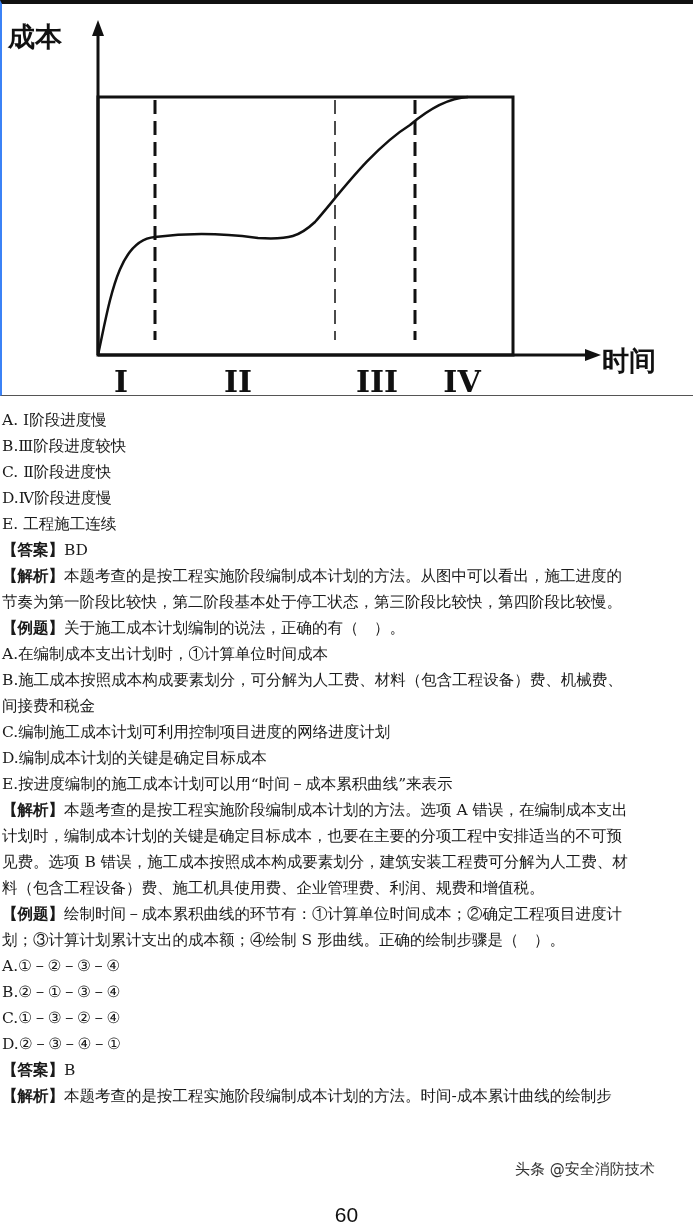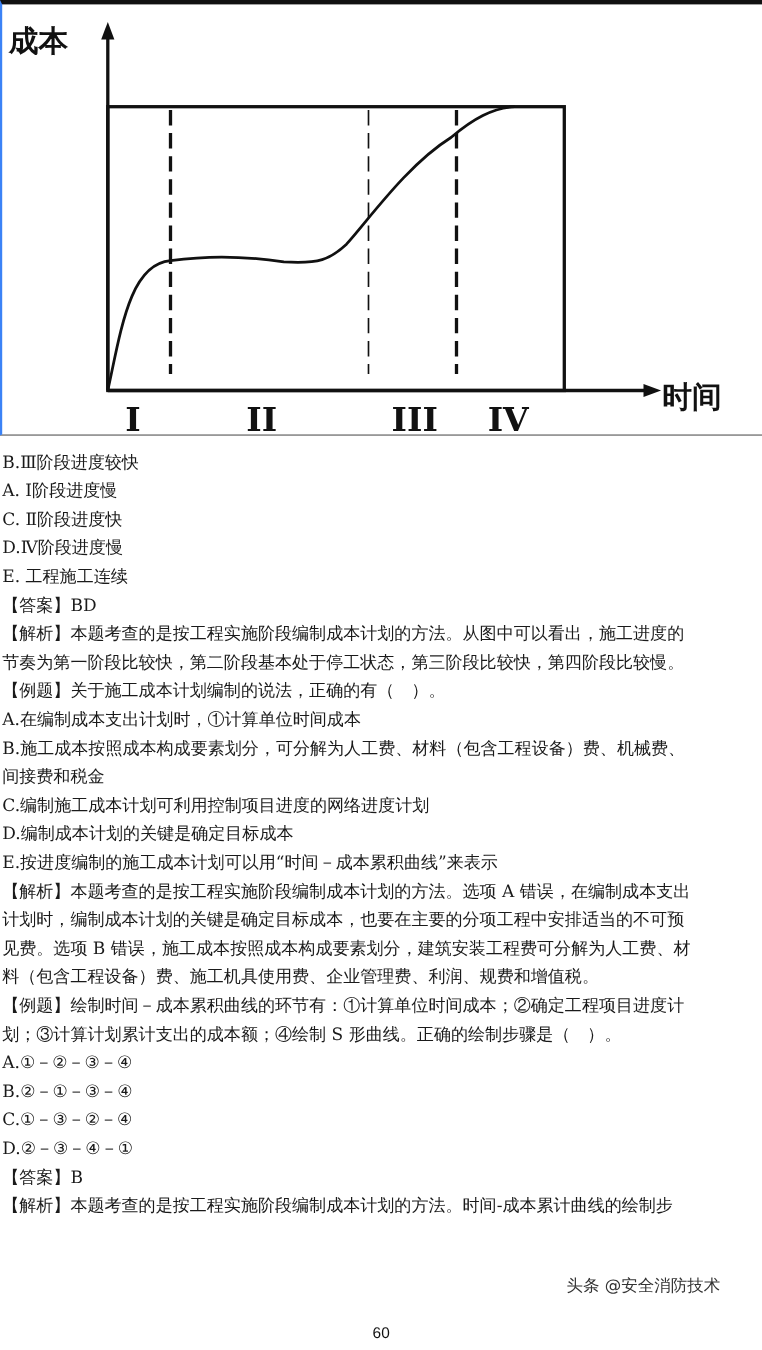--- a/index.html
+++ b/index.html
@@ -4,23 +4,23 @@
 <style>
   html, body { margin: 0; padding: 0; background: #ffffff; }
   body { width: 693px; height: 1227px; position: relative; overflow: hidden;
          font-family: "DejaVu Serif", "Liberation Serif", serif; color: #1a1a1a; }
   .figure { position: absolute; left: 0; top: 0; width: 693px; height: 396px;
             border-top: 4px solid #111; border-left: 2px solid #3b82f6; border-bottom: 1px solid #555;
             box-sizing: border-box; }
   .figure svg { position: absolute; left: -2px; top: -4px; }
   .lines { position: absolute; left: 2px; top: 407px; width: 691px; }
   .line { font-size: 15.5px; line-height: 26px; height: 26px; white-space: nowrap; letter-spacing: 0px; }
-  .bracket { font-weight: normal; }
+  .bracket { font-weight: bold; }
   .footer-page { position: absolute; left: 0; width: 693px; top: 1203px; text-align: center;
-                 font-family: "Liberation Sans", sans-serif; font-size: 14px; color: #111; }
+                 font-family: "Liberation Sans", sans-serif; font-size: 21px; color: #111; }
   .footer-brand { position: absolute; left: 515px; top: 1160px; font-family: "DejaVu Sans", sans-serif;
                   font-size: 15px; color: #333; }
 </style>
 </head>
 <body>
 
 <div class="figure">
   <svg width="693" height="400" viewBox="0 0 693 400" xmlns="http://www.w3.org/2000/svg">
 
     <line x1="98" y1="355" x2="98" y2="32" stroke="#111" stroke-width="3"></line>
@@ -40,22 +40,22 @@
     <text x="602" y="370" font-family="DejaVu Sans, sans-serif" font-weight="bold" font-size="27" fill="#111" id="xlab">时间</text>
     <text x="121" y="392" text-anchor="middle" font-family="DejaVu Serif, serif" font-weight="bold" font-size="30" fill="#111" id="ph0">I</text>
     <text x="238" y="392" text-anchor="middle" font-family="DejaVu Serif, serif" font-weight="bold" font-size="30" fill="#111" id="ph1">II</text>
     <text x="377" y="392" text-anchor="middle" font-family="DejaVu Serif, serif" font-weight="bold" font-size="30" fill="#111" id="ph2">III</text>
     <text x="462" y="392" text-anchor="middle" font-family="DejaVu Serif, serif" font-weight="bold" font-size="30" fill="#111" id="ph3">IV</text>
   </svg>
 </div>
 
 <div class="lines">
 
+  <div class="line">A. Ⅰ阶段进度慢</div>
   <div class="line">B.Ⅲ阶段进度较快</div>
-  <div class="line">A. Ⅰ阶段进度慢</div>
   <div class="line">C. Ⅱ阶段进度快</div>
   <div class="line">D.Ⅳ阶段进度慢</div>
   <div class="line">E. 工程施工连续</div>
   <div class="line"><span class="bracket">【答案】</span><span>BD</span></div>
   <div class="line"><span class="bracket">【解析】</span><span>本题考查的是按工程实施阶段编制成本计划的方法。从图中可以看出，施工进度的</span></div>
   <div class="line">节奏为第一阶段比较快，第二阶段基本处于停工状态，第三阶段比较快，第四阶段比较慢。</div>
 
   <div class="line"><span class="bracket">【例题】</span><span>关于施工成本计划编制的说法，正确的有（　）。</span></div>
   <div class="line">A.在编制成本支出计划时，①计算单位时间成本</div>
   <div class="line">B.施工成本按照成本构成要素划分，可分解为人工费、材料（包含工程设备）费、机械费、</div>

